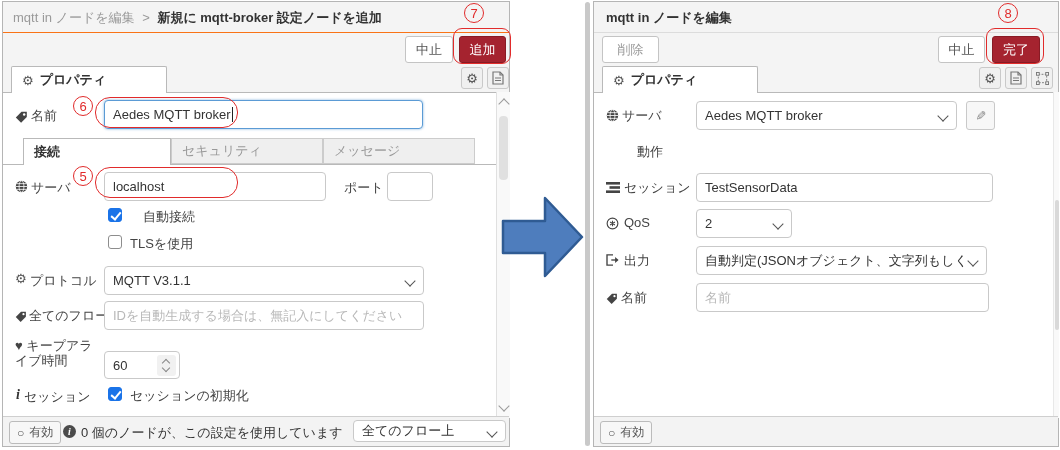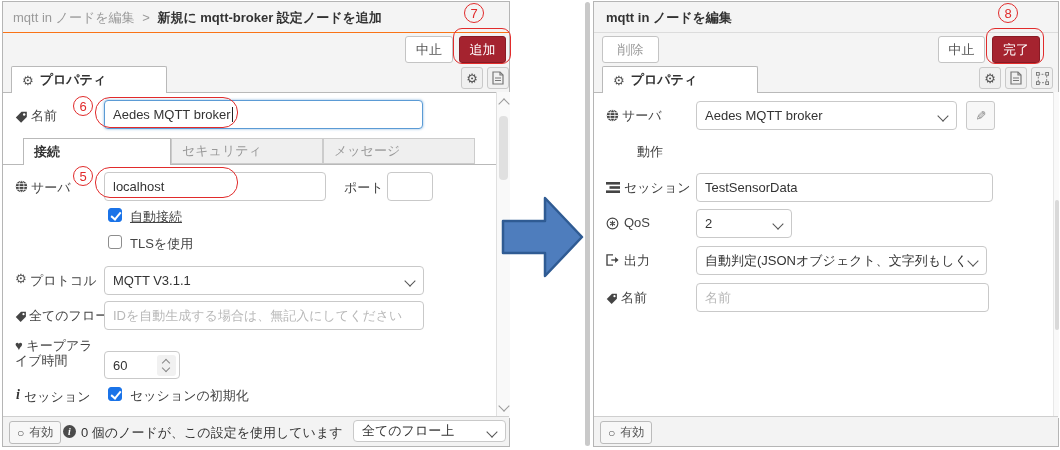--- a/index.html
+++ b/index.html
@@ -128,21 +128,21 @@
         <ellipse cx="8" cy="8" rx="3" ry="7" fill="none" stroke="#fff" stroke-width="1"></ellipse>
         <path d="M1 8h14M2.2 4.5h11.6M2.2 11.5h11.6" stroke="#fff" stroke-width="1" fill="none"></path>
       </svg>
   </span>
   <div class="lbl" style="left:28px;top:177px;">サーバ</div>
   <input class="tin" style="left: 101px; top: 170px; width: 222px;" value="localhost">
   <div class="lbl" style="left:341px;top:177px;">ポート</div>
   <input class="tin" style="left: 384px; top: 170px; width: 45px; padding: 0px 22px;" value="1883">
 
   <div class="cb on" style="left:105px;top:206px;"></div>
-  <div class="cblbl" style="left:127px;top:206px;text-decoration:underline;">自動接続</div>
+  <div class="cblbl" style="left:140px;top:206px;">自動接続</div>
   <div class="cb" style="left:105px;top:233px;"></div>
   <div class="cblbl" style="left:127px;top:233px;">TLSを使用</div>
 
   <span class="ic gearchar" style="position:absolute;left:12px;top:270px;">⚙</span>
   <div class="lbl" style="left:27px;top:270px;">プロトコル</div>
   <div class="sel" style="left:101px;top:264px;width:320px;">
     <span class="txt">MQTT V3.1.1</span>
     <span class="chev"></span>
   </div>
 

